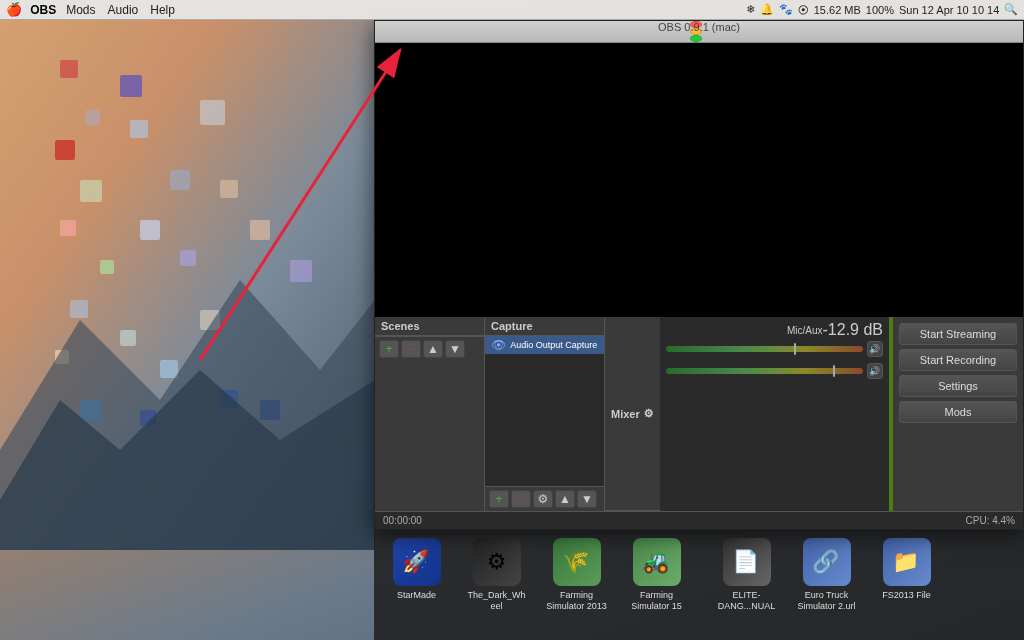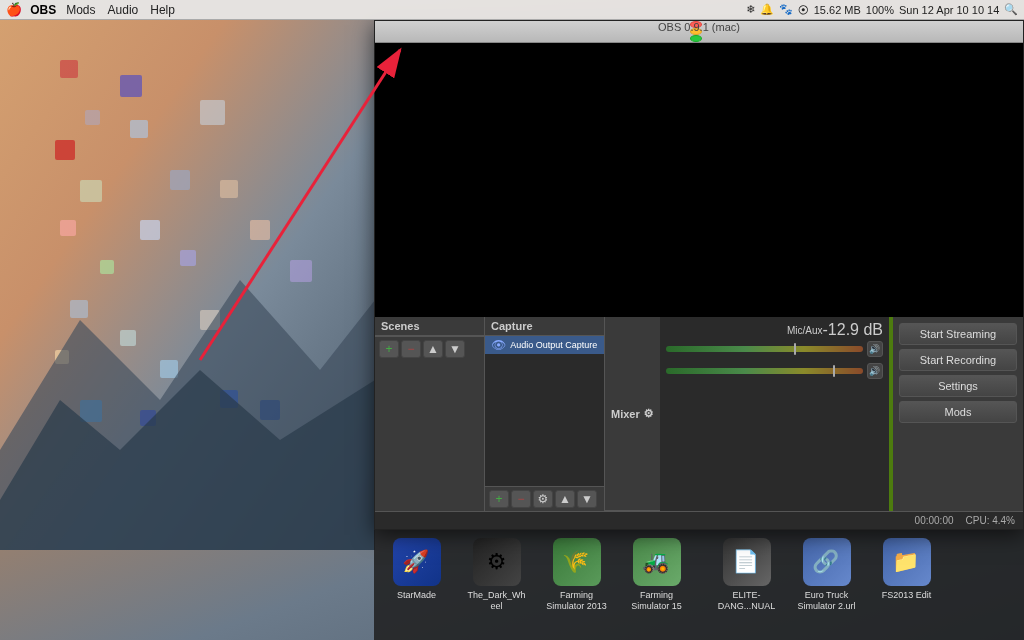--- a/index.html
+++ b/index.html
@@ -287,22 +287,22 @@
     }
 
     
     #obs-statusbar {
       height: 18px;
       background: #2a2a2a;
       border-top: 1px solid #555;
       display: flex;
       align-items: center;
       padding: 0 8px;
-      justify-content: flex-end;
-      gap: 12px;
+      justify-content: space-between;
+      gap: 36px;
     }
     .status-text {
       color: #aaa;
       font-size: 10px;
     }
 
     
     #arrow-overlay {
       position: absolute;
       top: 20px;
@@ -575,18 +575,18 @@
       <div class="task-item">
         <div class="task-icon task-icon-folder" style="background:linear-gradient(135deg,#333,#666);">📄</div>
         <div class="task-label">ELITE-<br>DANG...NUAL</div>
       </div>
       <div class="task-item">
         <div class="task-icon task-icon-folder">🔗</div>
         <div class="task-label">Euro Truck<br>Simulator 2.url</div>
       </div>
       <div class="task-item">
         <div class="task-icon task-icon-folder">📁</div>
-        <div class="task-label">FS2013 Edit</div>
+        <div class="task-label">FS2013 File</div>
       </div>
     </div>
   </div>
 
 </div>
 
 </body></html>

